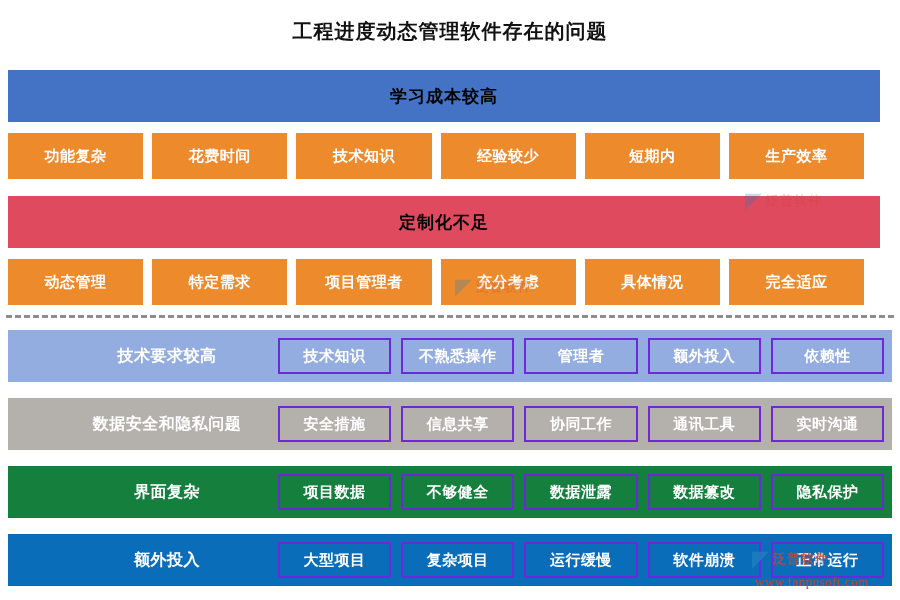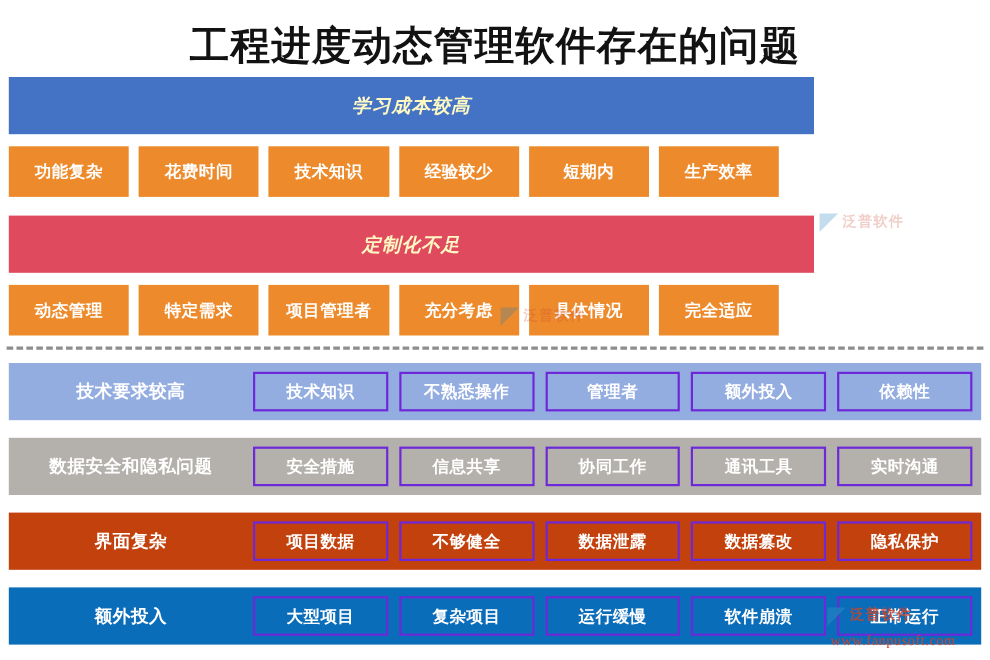--- a/index.html
+++ b/index.html
@@ -21,49 +21,48 @@
     box-sizing: border-box;
   }
 
   
   .title {
     position: absolute;
     left: 0;
     top: 18px;
     width: 900px;
     text-align: center;
-    font-size: 36px;
+    font-size: 20px;
     font-weight: bold;
     color: #121212;
     letter-spacing: 1px;
     font-family: "Liberation Serif", "DejaVu Serif", serif;
   }
 
   
   .banner {
     position: absolute;
     left: 8px;
-    width: 732px;
+    width: 872px;
     box-sizing: border-box;
     display: flex;
     align-items: center;
     justify-content: center;
-    color: #fef9c3;
+    color: #000000;
     font-weight: bold;
     font-size: 17px;
     letter-spacing: 1px;
-    font-style: italic;
   }
   .banner.blue  { background: #4472c4; top: 70px;  height: 52px; }
   .banner.red   { background: #e04a5f; top: 196px; height: 52px; }
 
   .chip-row {
     position: absolute;
     left: 8px;
-    width: 700px;
+    width: 856px;
     height: 46px;
     display: flex;
     gap: 9px;
     text-align: center;
   }
   .chip-row.r1 { top: 133px; }
   .chip-row.r2 { top: 259px; }
   .chip {
     flex: 1 1 0;
     background: #ed8b2c;
@@ -89,24 +88,25 @@
 
   
   .band {
     position: absolute;
     left: 8px;
     width: 884px;
     height: 52px;
     box-sizing: border-box;
     display: flex;
     align-items: center;
+    padding-left: 48px;
   }
   .band.b1 { top: 330px; background: #94ade0; }
   .band.b2 { top: 398px; background: #b4b0ab; }
-  .band.b3 { top: 466px; background: #c2410c; }
+  .band.b3 { top: 466px; background: #15803d; }
   .band.b4 { top: 534px; background: #0a6dba; }
 
   .band-label {
     width: 222px;
     flex: 0 0 222px;
     text-align: center;
     color: #ffffff;
     font-weight: bold;
     font-size: 16px;
     letter-spacing: 0.5px;

